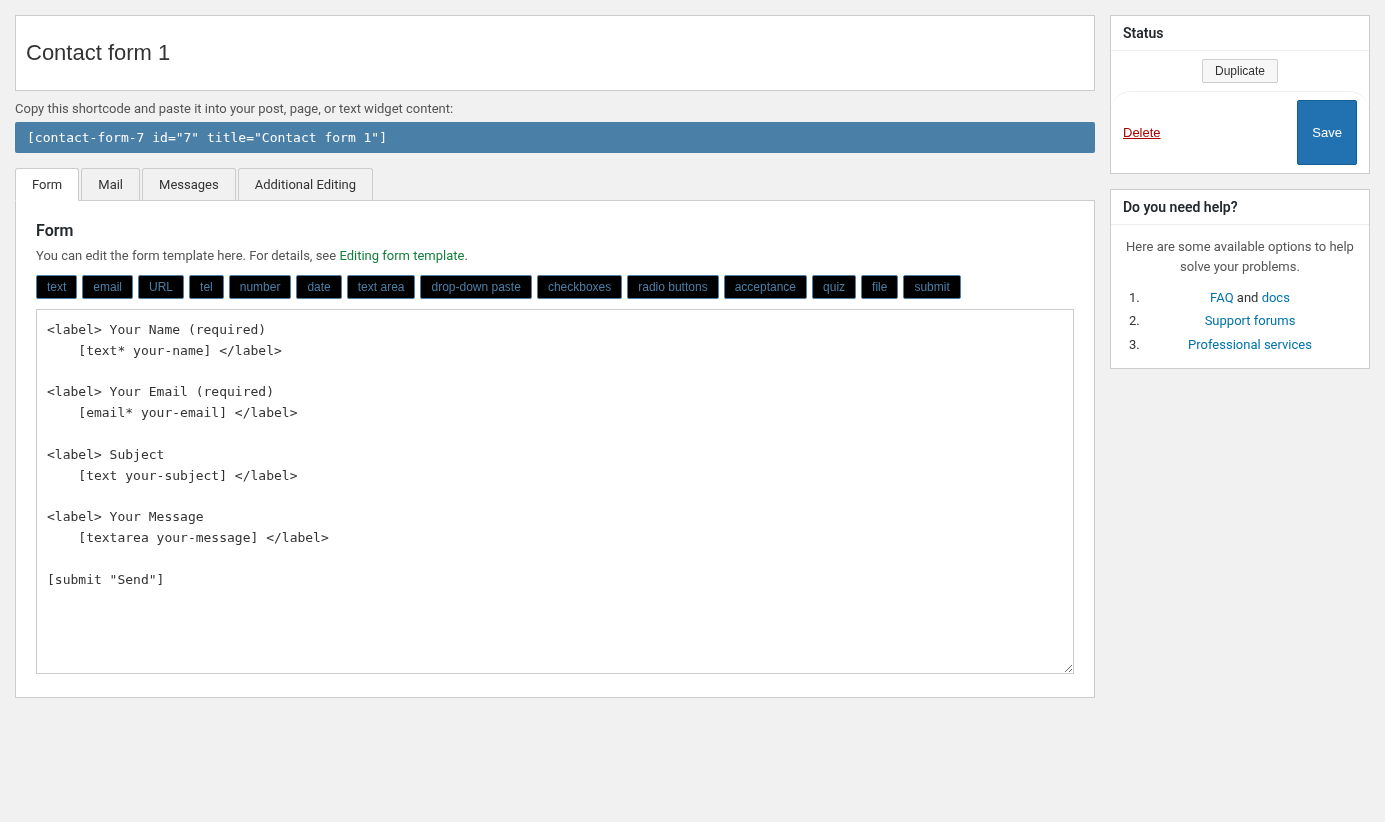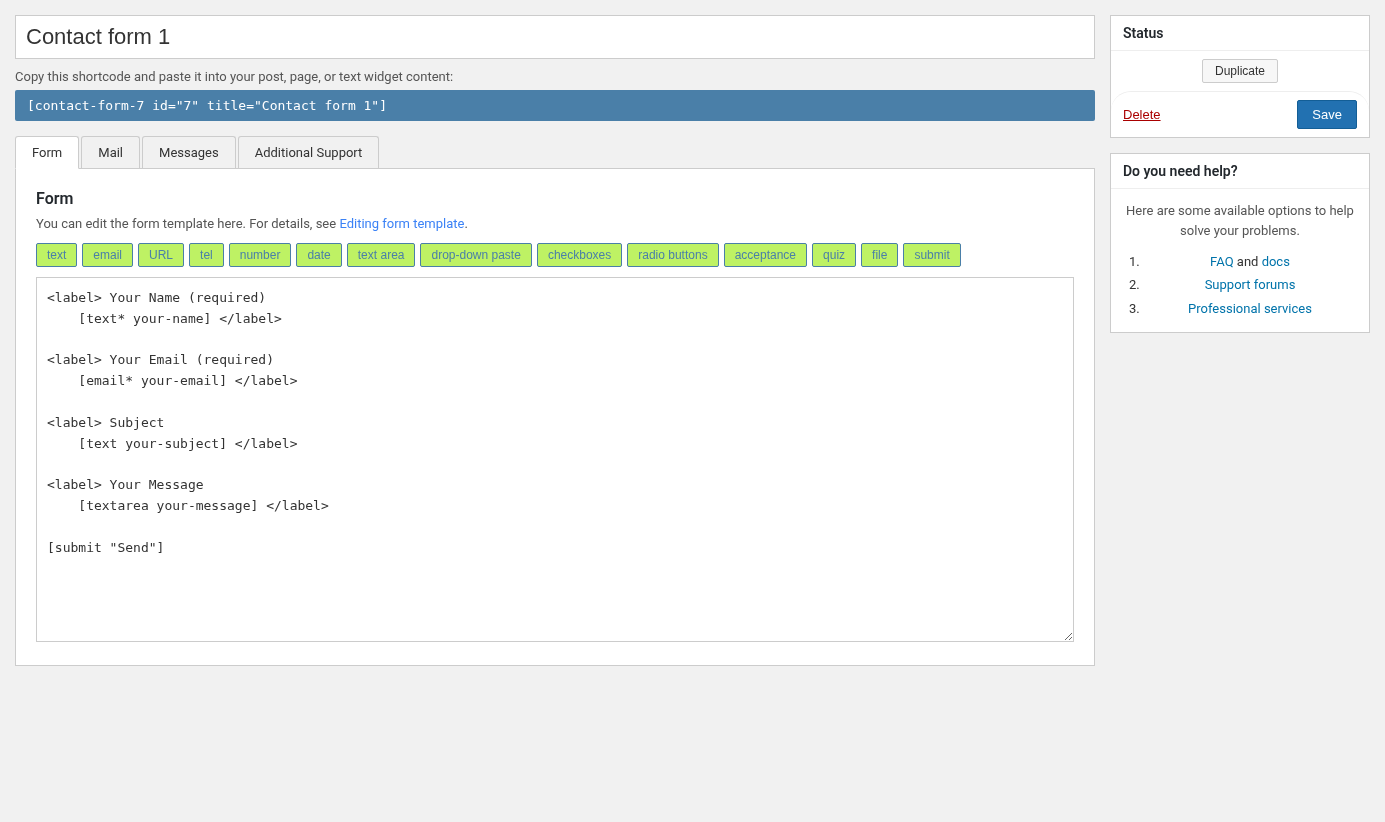--- a/index.html
+++ b/index.html
@@ -22,21 +22,21 @@
     .sidebar {
       width: 260px;
       flex-shrink: 0;
     }
 
     
     .title-input {
       width: 100%;
       font-size: 22px;
       font-weight: 400;
-      padding: 8px 10px;
+      padding: 24px 10px;
       border: 1px solid #ccc;
       background: #fff;
       margin-bottom: 10px;
       outline: none;
       color: #333;
     }
 
     
     .shortcode-hint {
       color: #555;
@@ -93,35 +93,35 @@
       font-weight: 600;
       margin-bottom: 8px;
       color: #23282d;
     }
     .panel-desc {
       margin-bottom: 12px;
       color: #555;
       font-size: 13px;
     }
     .panel-desc a {
-      color: #3b82f6;
+      color: #15803d;
       text-decoration: none;
     }
 
     
     .tag-buttons {
       display: flex;
       flex-wrap: wrap;
       gap: 5px;
       margin-bottom: 10px;
     }
     .tag-btn {
       padding: 4px 10px;
       border: 1px solid #4a7fa8;
-      background: #bef264;
+      background: #000000;
       color: #4a7fa8;
       cursor: pointer;
       font-size: 12px;
       border-radius: 2px;
     }
 
     
     .form-editor {
       width: 100%;
       height: 365px;
@@ -181,21 +181,21 @@
     .btn-delete {
       background: none;
       border: none;
       color: #a00;
       cursor: pointer;
       font-size: 13px;
       text-decoration: underline;
       padding: 0;
     }
     .btn-save {
-      padding: 6px 14px;
+      padding: 24px 14px;
       background: #2271b1;
       color: #fff;
       border: 1px solid #135e96;
       cursor: pointer;
       font-size: 13px;
       border-radius: 2px;
     }
 
     
     .help-desc {
@@ -230,21 +230,21 @@
     <p class="shortcode-hint">Copy this shortcode and paste it into your post, page, or text widget content:</p>
 
     
     <div class="shortcode-box">[contact-form-7 id="7" title="Contact form 1"]</div>
 
     
     <div class="tabs">
       <div class="tab active">Form</div>
       <div class="tab">Mail</div>
       <div class="tab">Messages</div>
-      <div class="tab">Additional Support</div>
+      <div class="tab">Additional Editing</div>
     </div>
 
     
     <div class="tab-panel">
 
       <div class="panel-title">Form</div>
 
       <p class="panel-desc">
         <span>You can edit the form template here. For details, see</span>
         <a href="#">Editing form template</a><span>.</span>

